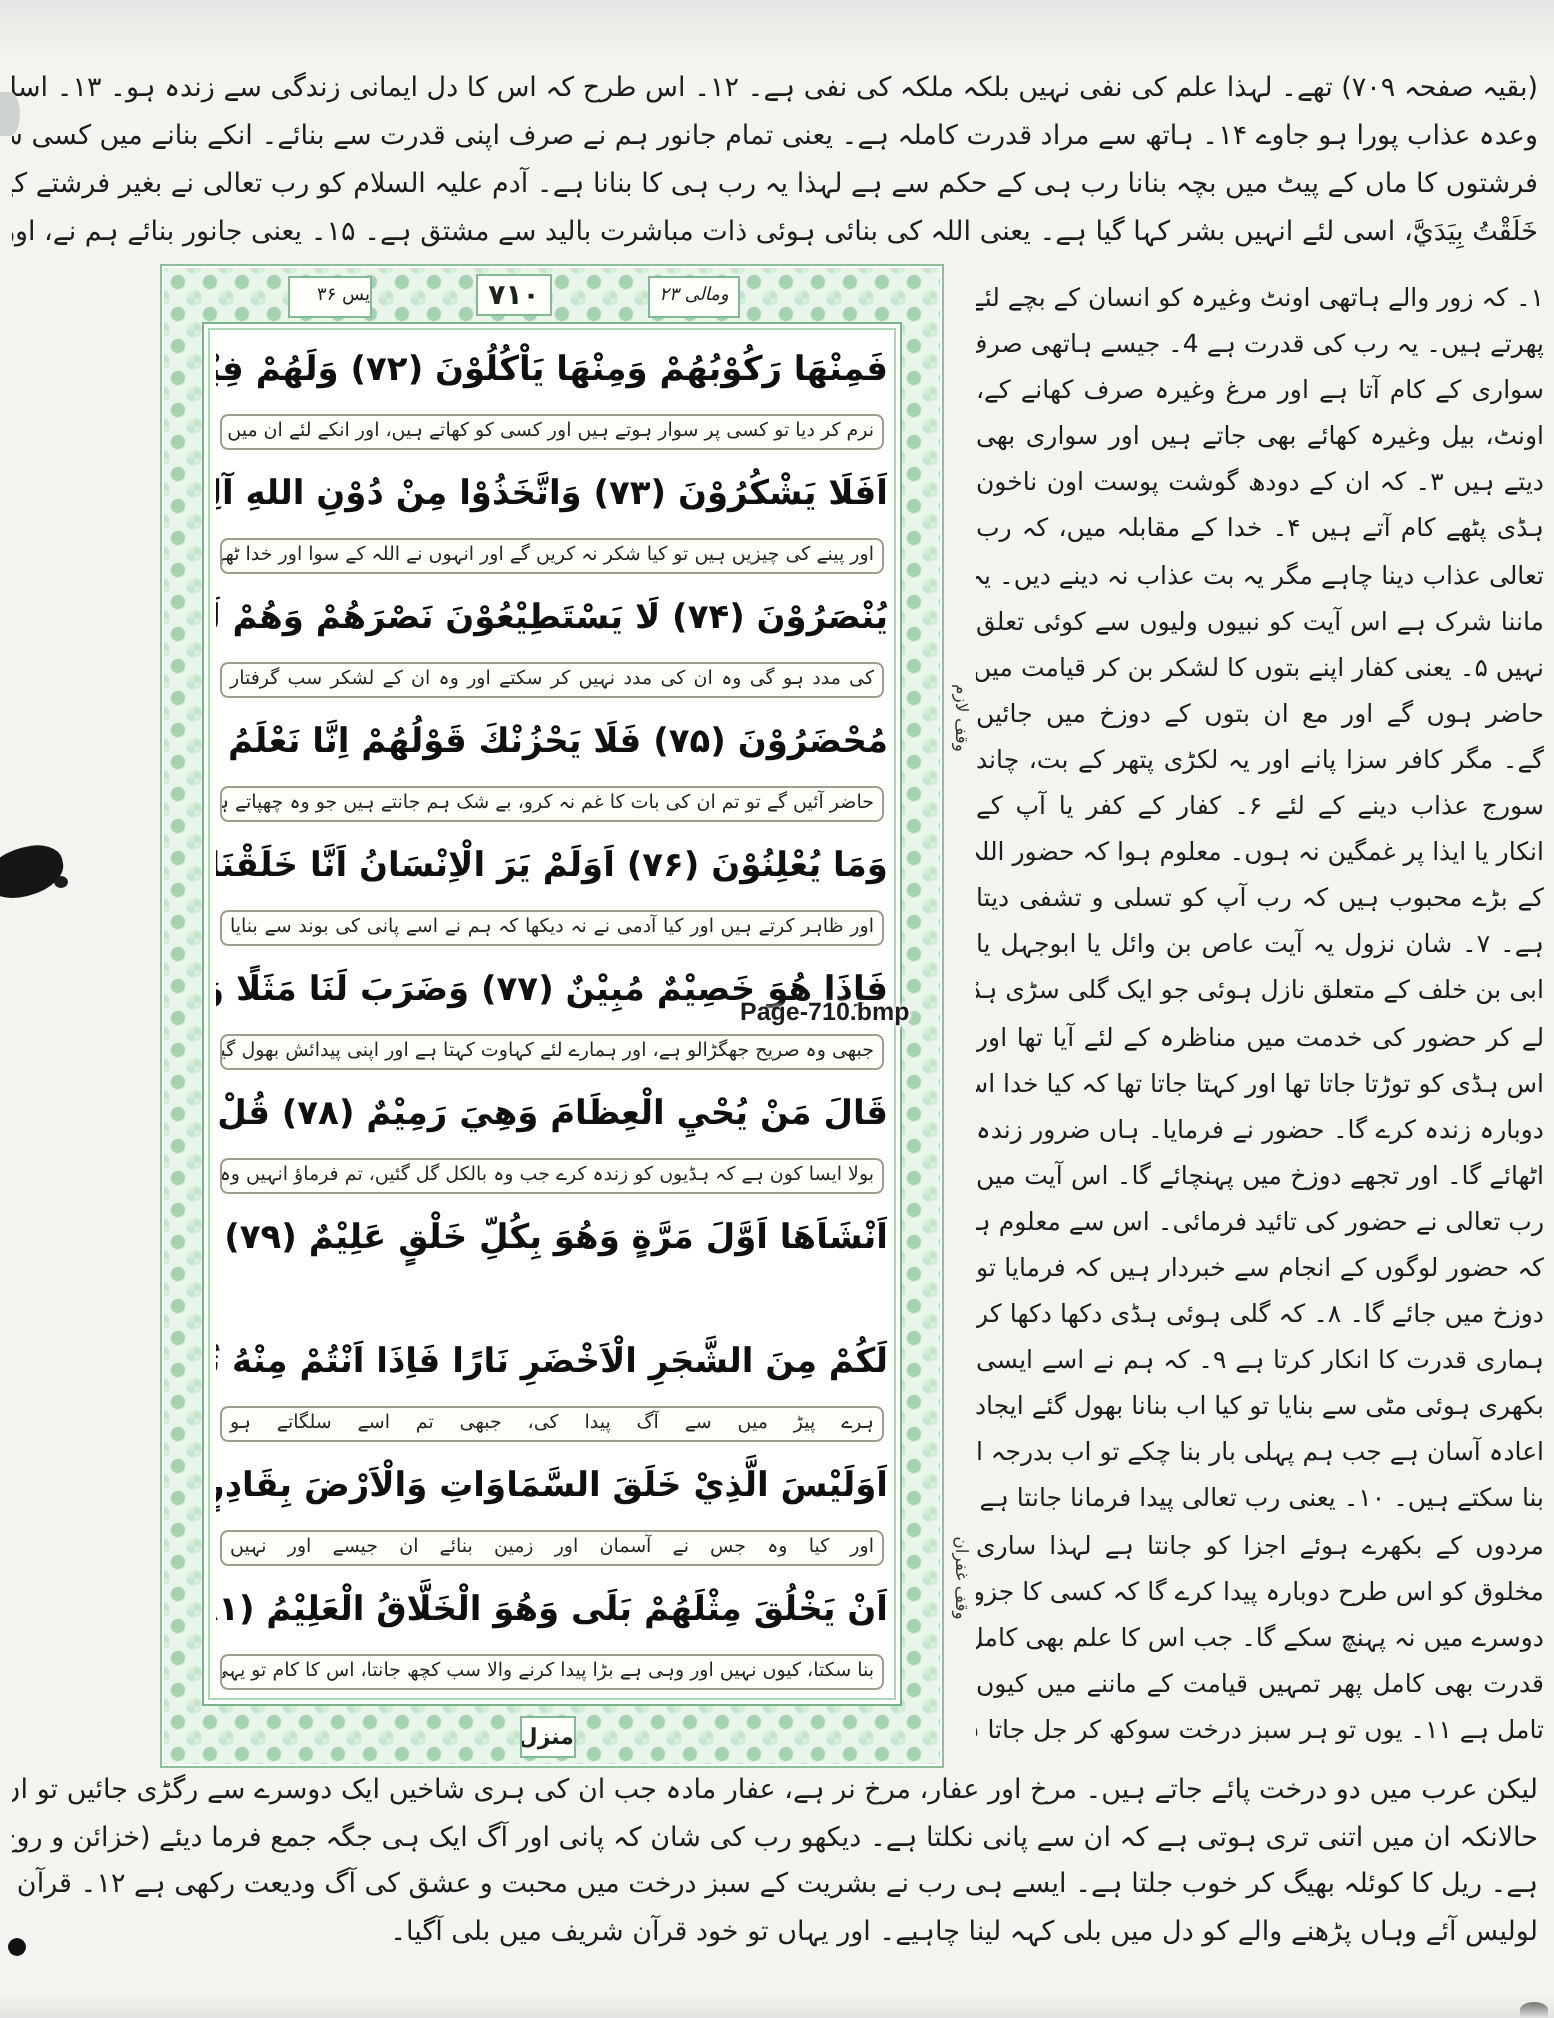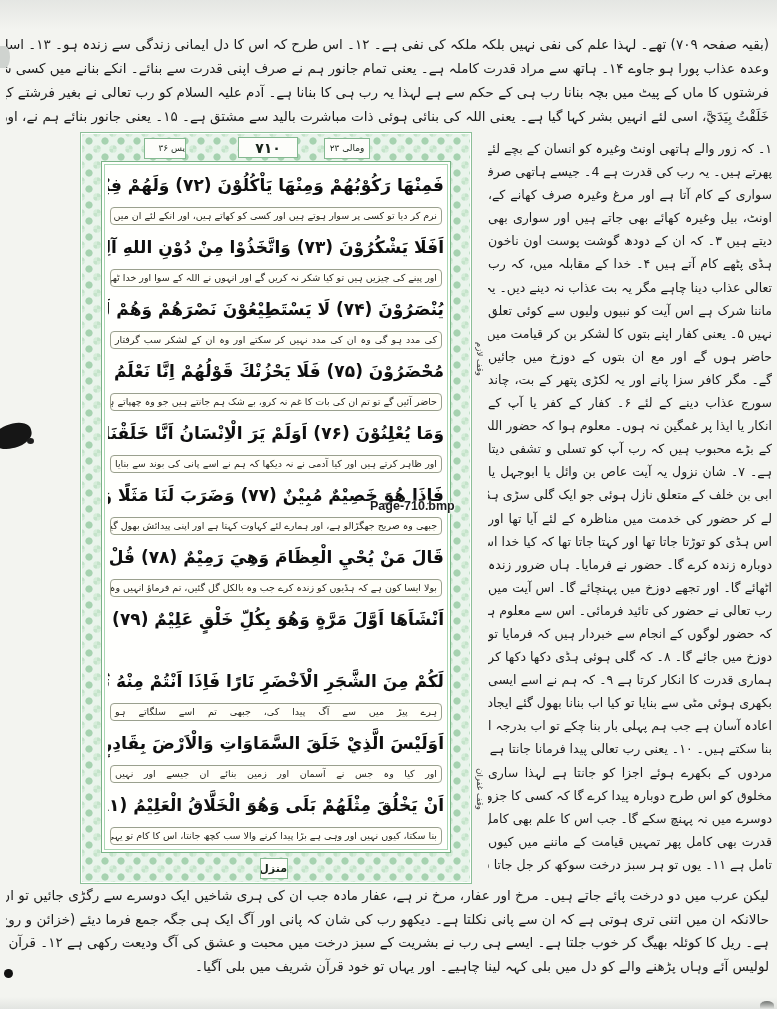--- a/index.html
+++ b/index.html
@@ -55,22 +55,22 @@
     height:18px;line-height:16px;font-size:9.5px;color:#26261f;
     border:1px solid #9aa08e;border-radius:4px;background:#fffef8;
     margin:1px 2px 0 2px;padding:0 4px;box-sizing:border-box;
     white-space:nowrap;overflow:hidden;text-align:justify;text-align-last:justify;
   }
   .qlabel{
     position:absolute;height:21px;line-height:19px;background:#fdfdfa;
     border:1px solid #85b991;text-align:center;font-size:9px;color:#18241a;
     box-sizing:border-box;overflow:hidden;white-space:nowrap;
   }
-  .qlabel.juz{top:5px;left:243px;width:46px;}
-  .qlabel.pageno{top:4px;left:157px;width:60px;font-size:14px;font-weight:700;line-height:20px;}
+  .qlabel.juz{top:5px;left:243px;width:46px;font-style:italic;}
+  .qlabel.pageno{top:4px;left:157px;width:38px;font-size:14px;font-weight:700;line-height:20px;}
   .qlabel.surah{top:5px;left:63px;width:42px;padding-left:34px;}
   .qlabel.manzil{bottom:4px;left:179px;width:28px;font-size:11px;font-weight:700;}
   
   .right-col{position:absolute;left:488px;width:284px;top:137px;font-size:12.5px;line-height:23.1px;}
   
   .mnote{
     position:absolute;left:451px;width:58px;height:14px;
     font-size:8.5px;line-height:14px;text-align:center;color:#333;
     transform:rotate(90deg);white-space:nowrap;
   }

